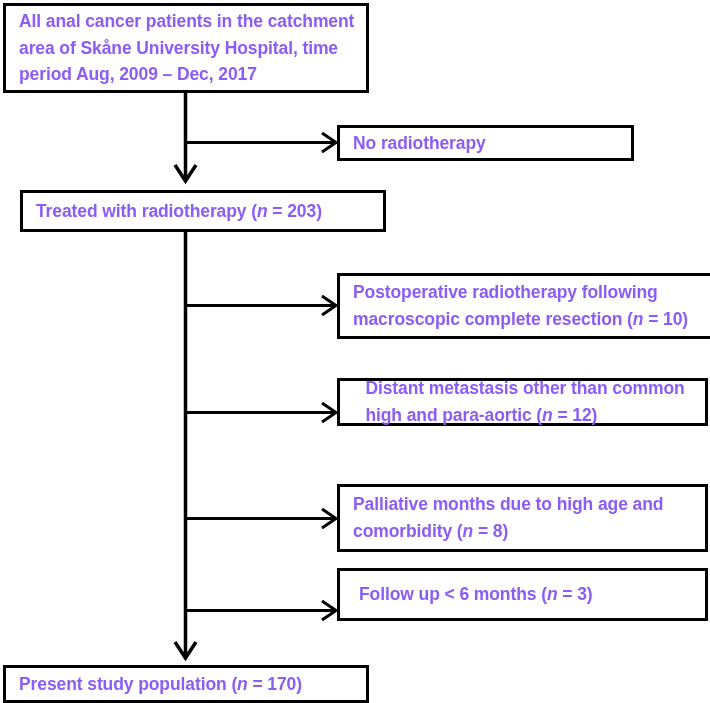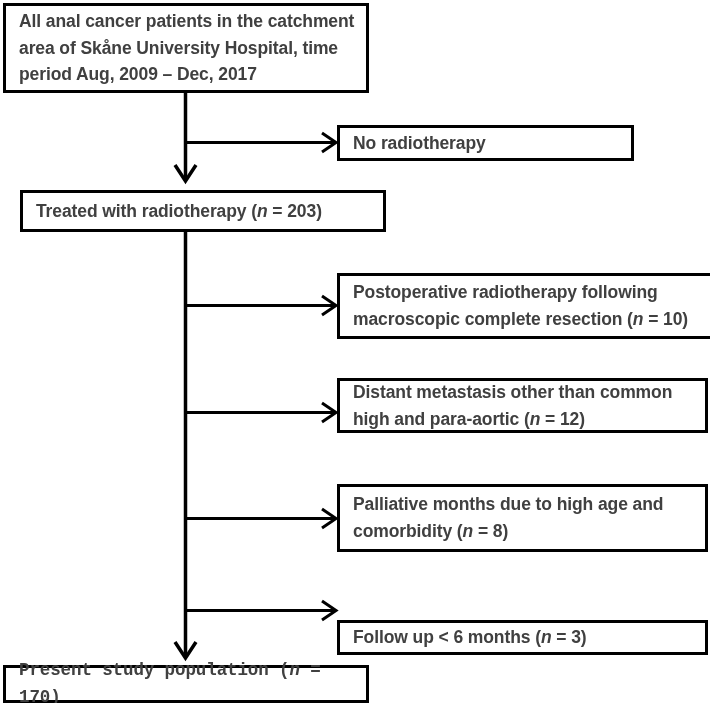--- a/index.html
+++ b/index.html
@@ -19,21 +19,21 @@
     position: absolute;
     box-sizing: border-box;
     border: 3px solid #000000;
     background: #ffffff;
     display: flex;
     align-items: center;
     z-index: 3;
   }
   .box-text {
     font-weight: bold;
-    color: #404040;
+    color: #8b5cf6;
     font-size: 17.5px;
     line-height: 1.52;
     padding-left: 13px;
     padding-right: 8px;
     letter-spacing: -0.1px;
   }
   .box-text i {
     font-style: italic;
   }
   
@@ -96,37 +96,37 @@
       <span>Treated with radiotherapy (</span><i>n</i><span> = </span><span>203</span><span>)</span>
     </div>
   </div>
 
   <div class="box" style="left:337px; top:273px; width:415px; height:66px;">
     <div class="box-text">
       <span>Postoperative radiotherapy following</span><br><span>macroscopic complete resection (</span><i>n</i><span> = </span><span>10</span><span>)</span>
     </div>
   </div>
 
-  <div class="box" style="left:337px; top:378px; width:371px; height:55px;">
+  <div class="box" style="left:337px; top:378px; width:371px; height:48px;justify-content:center;">
     <div class="box-text">
       <span>Distant metastasis other than common</span><br><span>high and para-aortic (</span><i>n</i><span> = </span><span>12</span><span>)</span>
     </div>
   </div>
 
   <div class="box" style="left:337px; top:484px; width:371px; height:68px;">
     <div class="box-text">
       <span>Palliative months due to high age and</span><br><span>comorbidity (</span><i>n</i><span> = </span><span>8</span><span>)</span>
     </div>
   </div>
 
-  <div class="box" style="left:337px; top:620px; width:371px; height:35px;">
+  <div class="box" style="left:337px; top:568px; width:371px; height:53px;padding-left:6px;">
     <div class="box-text">
       <span>Follow up &lt; 6 months (</span><i>n</i><span> = </span><span>3</span><span>)</span>
     </div>
   </div>
 
-  <div class="box" style="left:3px; top:665px; width:366px; height:38px;font-family:Liberation Mono, monospace;">
+  <div class="box" style="left:3px; top:665px; width:366px; height:38px;">
     <div class="box-text">
       <span>Present study population (</span><i>n</i><span> = </span><span>170</span><span>)</span>
     </div>
   </div>
 
 </div>
 
 </body></html>

